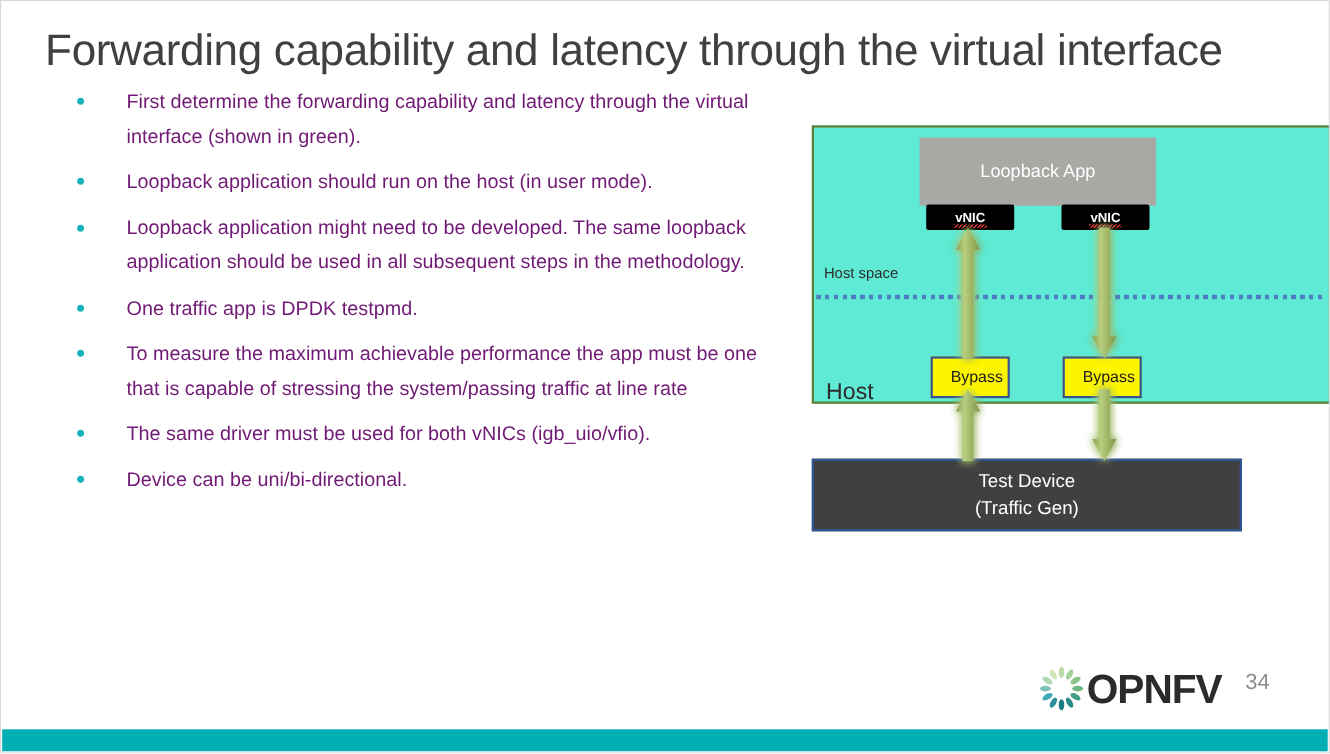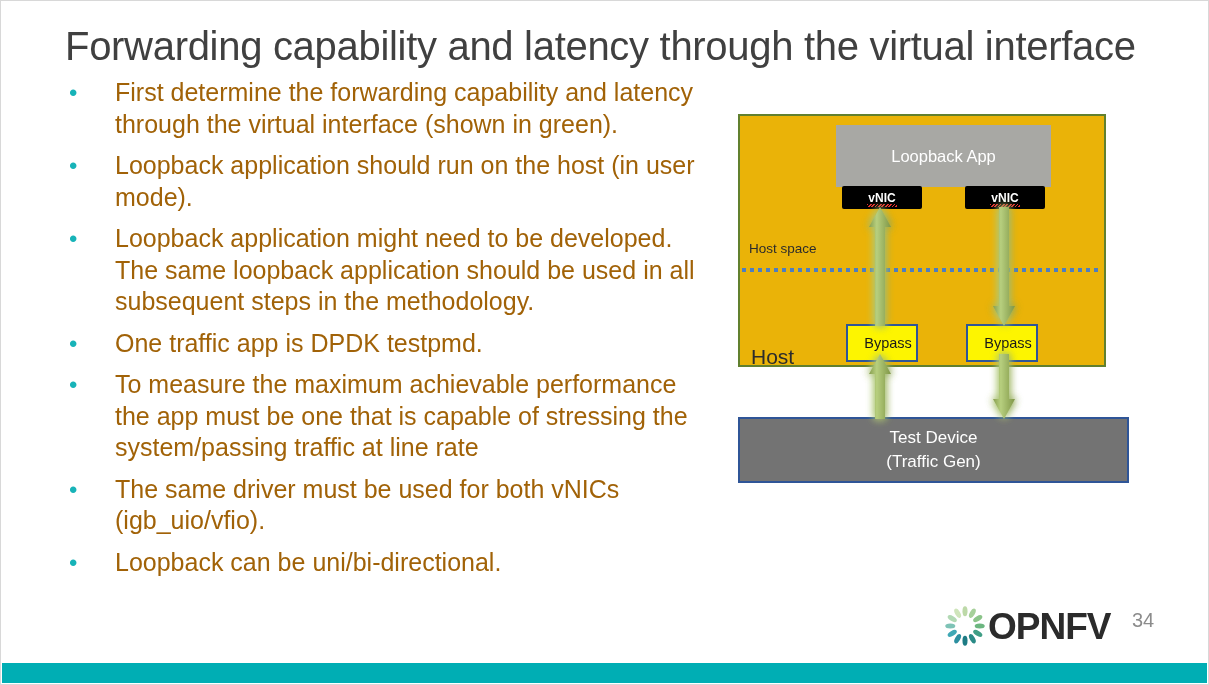--- a/index.html
+++ b/index.html
@@ -26,21 +26,20 @@
     position: absolute;
     left: 40px;
     top: 20px;
     width: 1110px;
     font-size: 40px;
     line-height: 50px;
     color: #404040;
     font-weight: normal;
     letter-spacing: -0.3px;
     white-space: nowrap;
-    margin-left: 24px;
   }
 
   
   .bullets {
     position: absolute;
     left: 62px;
     top: 76px;
     width: 650px;
   }
   .bullet-row {
@@ -53,41 +52,41 @@
     width: 52px;
     color: #17b3b8;
     font-size: 24px;
     line-height: 31px;
     text-align: left;
     padding-left: 6px;
     box-sizing: border-box;
   }
   .bullet-text {
     flex: 1 1 auto;
-    font-size: 25px;
+    font-size: 18px;
     line-height: 31.5px;
-    color: #a16207;
+    color: #701a75;
   }
 
   
   .diagram {
     position: absolute;
     left: 737px;
     top: 113px;
     width: 396px;
     height: 372px;
   }
 
   .host-box {
     position: absolute;
     left: 0;
     top: 0;
-    width: 368px;
+    width: 472px;
     height: 253px;
-    background: #eab308;
+    background: #5eead4;
     border: 2px solid #61802f;
     box-sizing: border-box;
   }
 
   .loopback-app {
     position: absolute;
     left: 96px;
     top: 9px;
     width: 215px;
     height: 62px;
@@ -177,21 +176,21 @@
   }
   .bypass-left  { left: 106px; }
   .bypass-right { left: 226px; }
 
   .test-device {
     position: absolute;
     left: 0;
     top: 303px;
     width: 391px;
     height: 66px;
-    background: #737373;
+    background: #404040;
     border: 2px solid #2f5597;
     box-sizing: border-box;
     display: flex;
     flex-direction: column;
     align-items: center;
     justify-content: center;
     color: #ffffff;
     font-size: 17px;
     line-height: 24px;
   }
@@ -277,21 +276,21 @@
       <span class="bullet-text">To measure the maximum achievable performance the app must be one that is capable of stressing the system/passing traffic at line rate</span>
     </div>
 
     <div class="bullet-row">
       <span class="bullet-dot">•</span>
       <span class="bullet-text">The same driver must be used for both vNICs (igb_uio/vfio).</span>
     </div>
 
     <div class="bullet-row">
       <span class="bullet-dot">•</span>
-      <span class="bullet-text">Loopback can be uni/bi-directional.</span>
+      <span class="bullet-text">Device can be uni/bi-directional.</span>
     </div>
 
   </div>
 
   <div class="diagram">
 
     <div class="host-box">
 
       <div class="loopback-app">
         <span>Loopback App</span>

